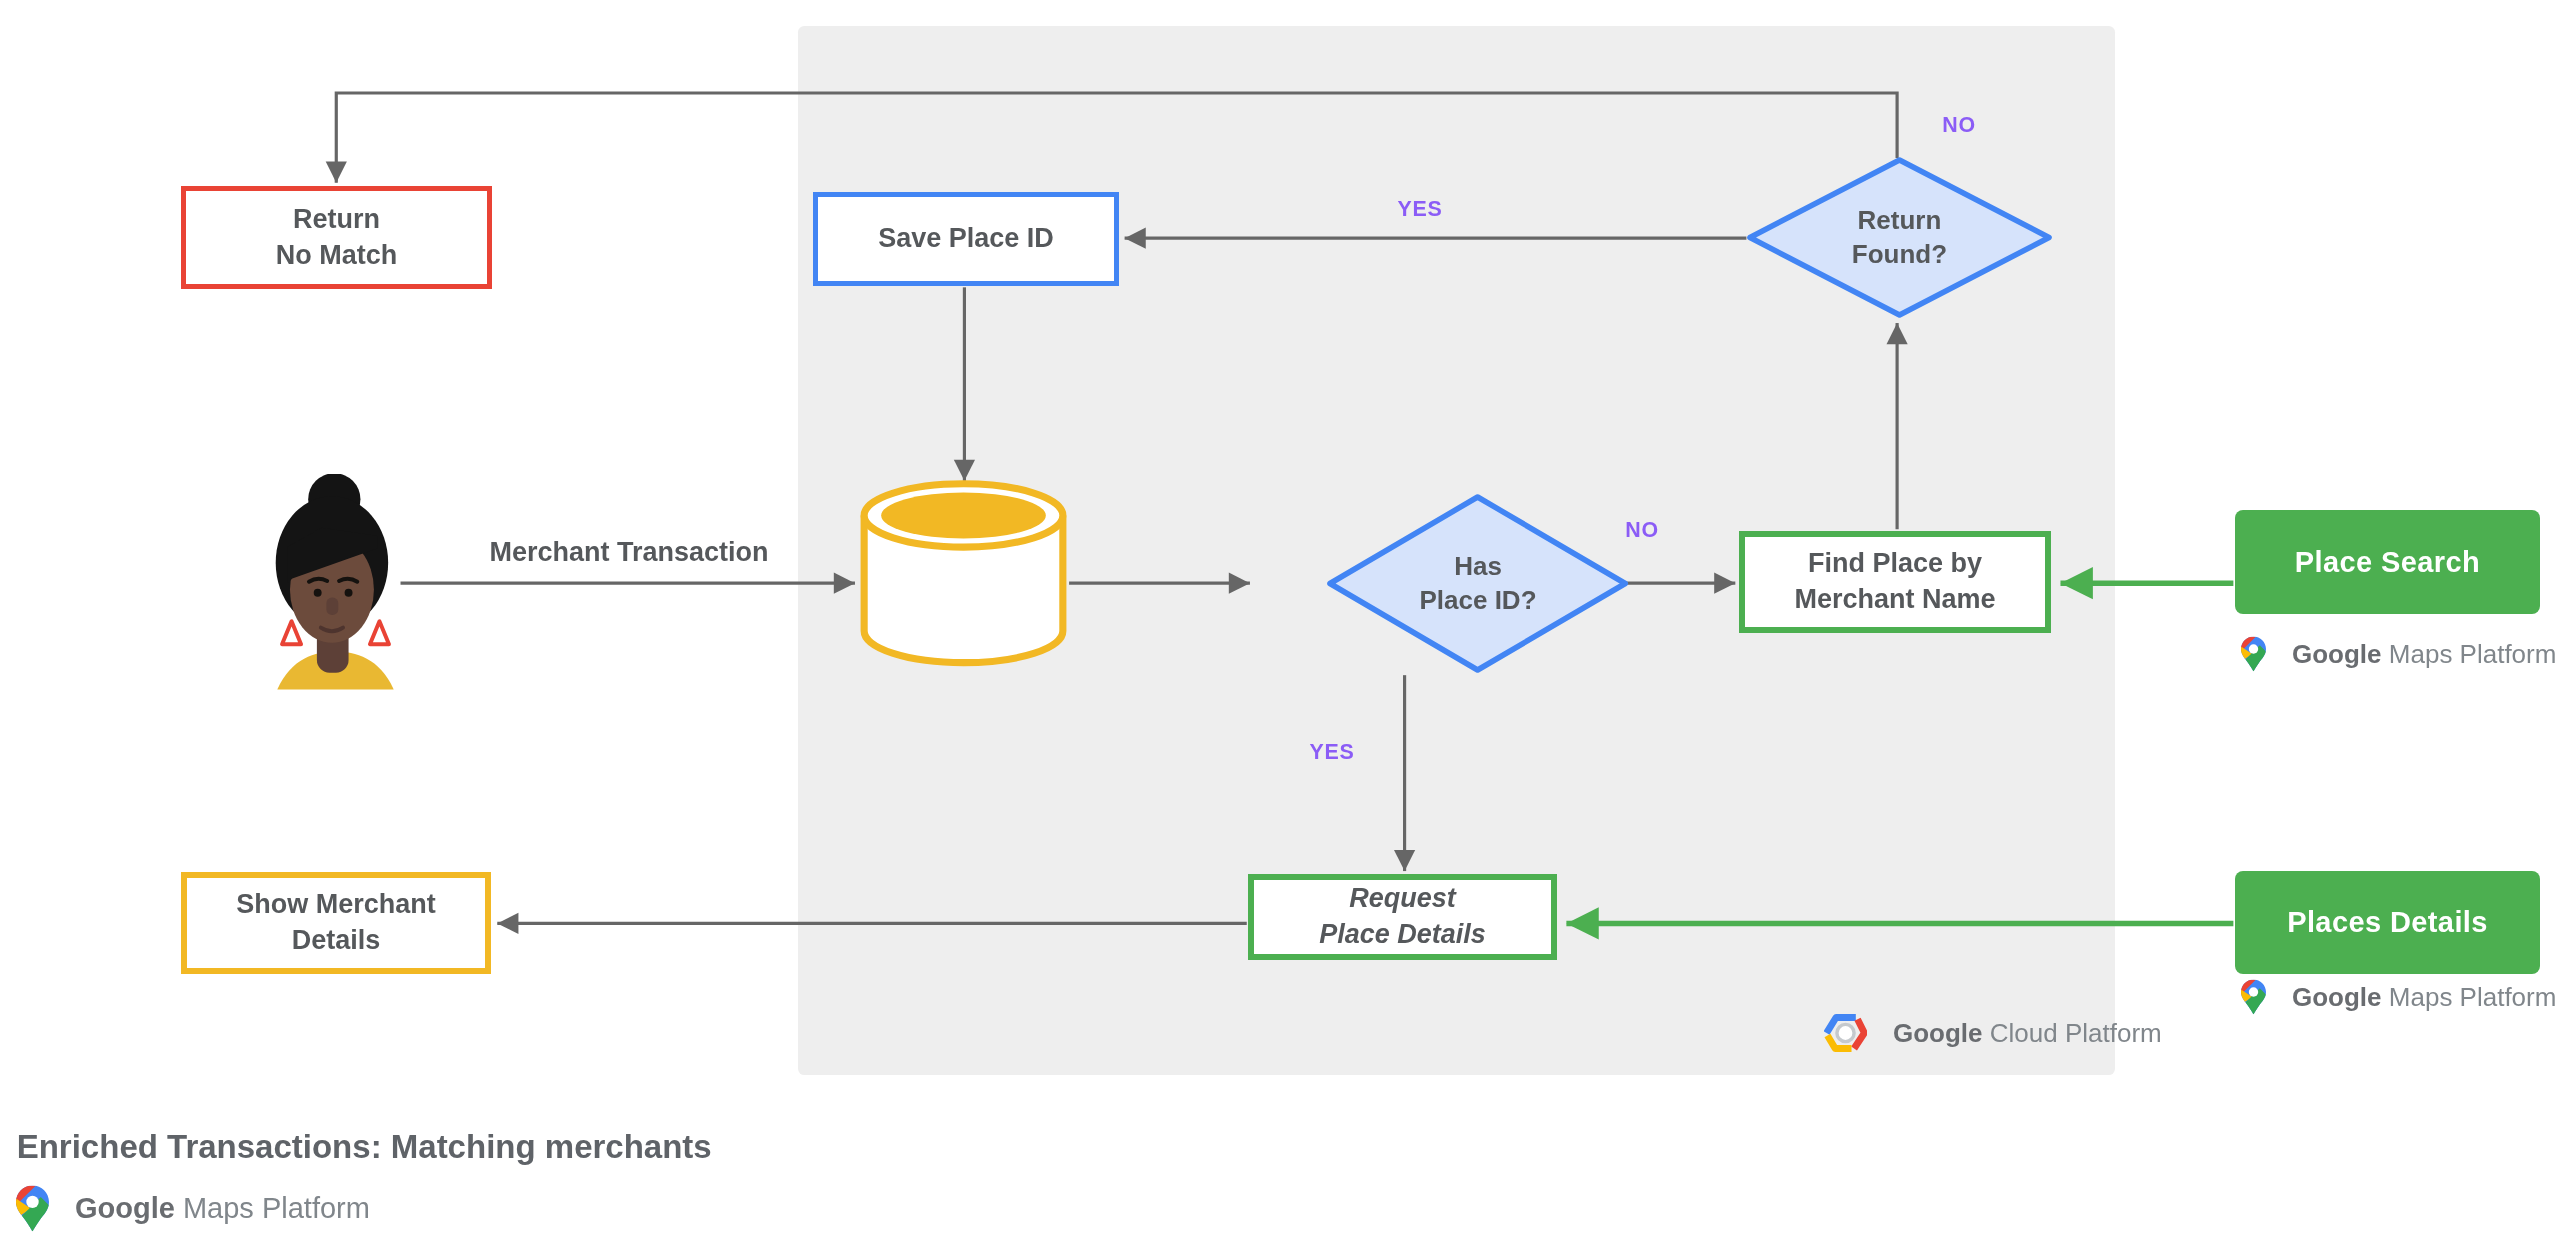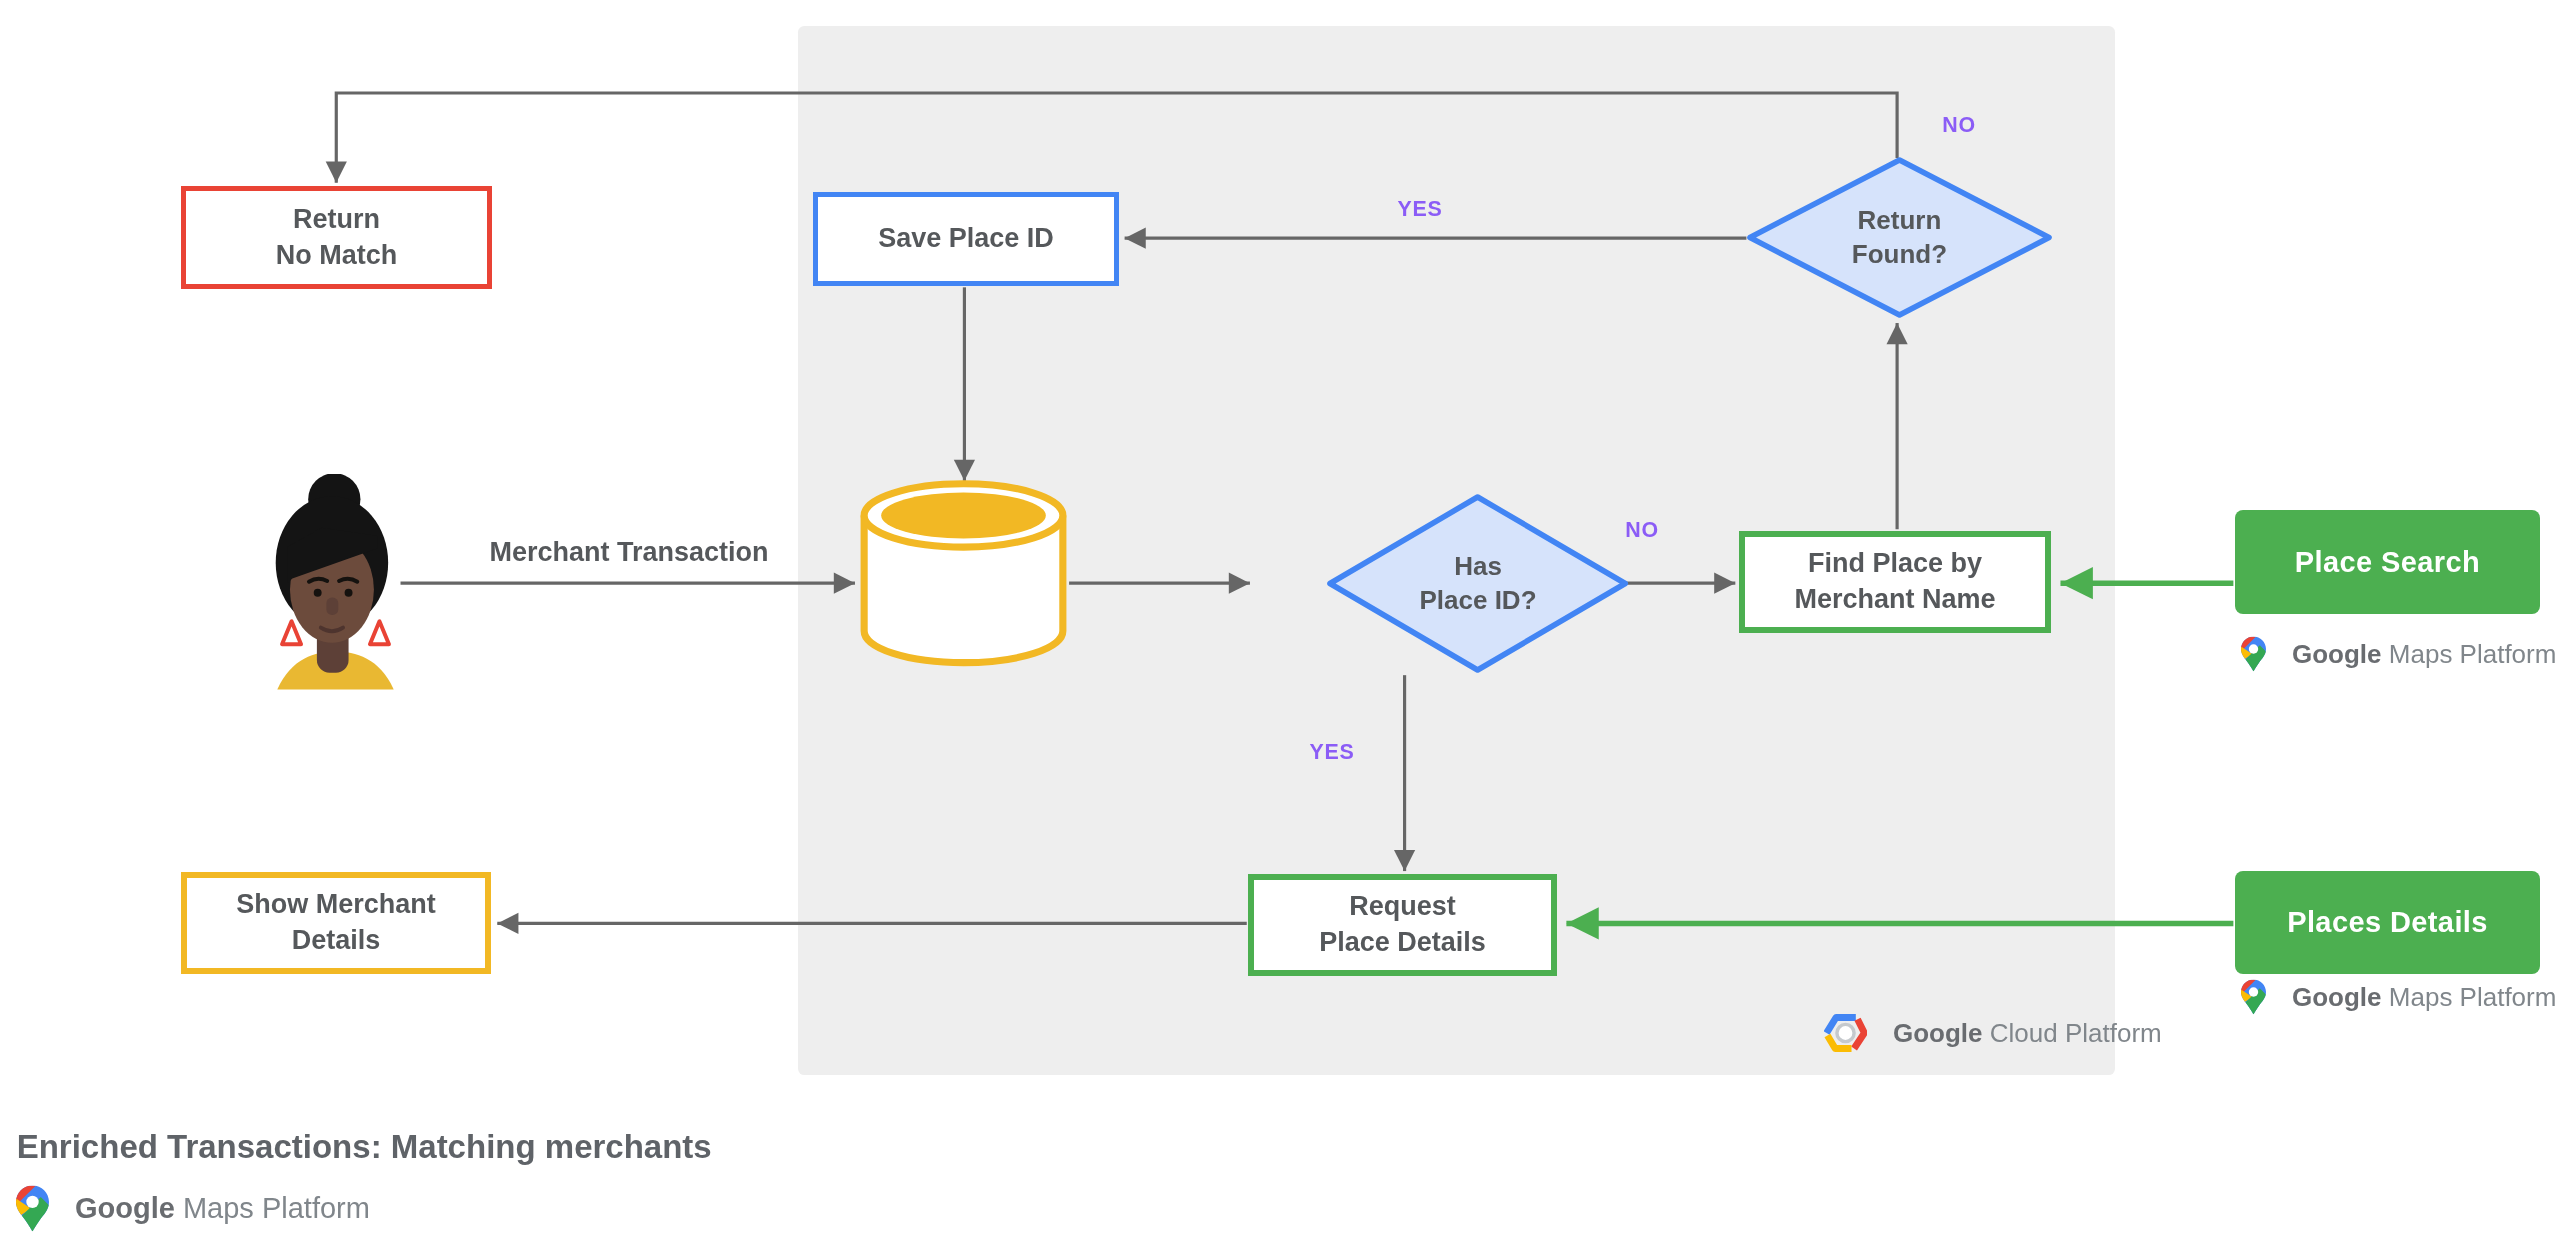--- a/index.html
+++ b/index.html
@@ -71,21 +71,21 @@
 </svg>
 
 <div class="node red" style="left:181px;top:186px;width:311px;height:103px;">Return
 No Match</div>
 
 <div class="node blue" style="left:813px;top:192px;width:306px;height:94px;">Save Place ID</div>
 
 <div class="node green" style="left:1739px;top:531px;width:312px;height:102px;">Find Place by
 Merchant Name</div>
 
-<div class="node green" style="left:1248px;top:874px;width:309px;height:102px;">Request
+<div class="node green" style="left:1248px;top:874px;width:309px;height:86px;font-style:italic;">Request
 Place Details</div>
 
 <div class="node yellow" style="left:181px;top:872px;width:310px;height:102px;">Show Merchant
 Details</div>
 
 <div class="diamond" style="left:1745px;top:156px;width:309px;height:163px;">
   <svg width="309" height="163" viewBox="0 0 390 206">
     <polygon points="195,5 384,103 195,201 6,103" fill="#D6E3FB" stroke="#4285F4" stroke-width="7" stroke-linejoin="round"></polygon>
   </svg>
   <div class="dlabel">Return

